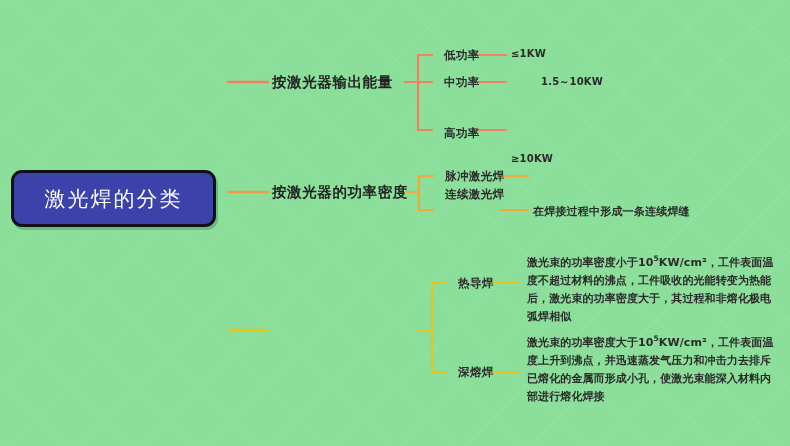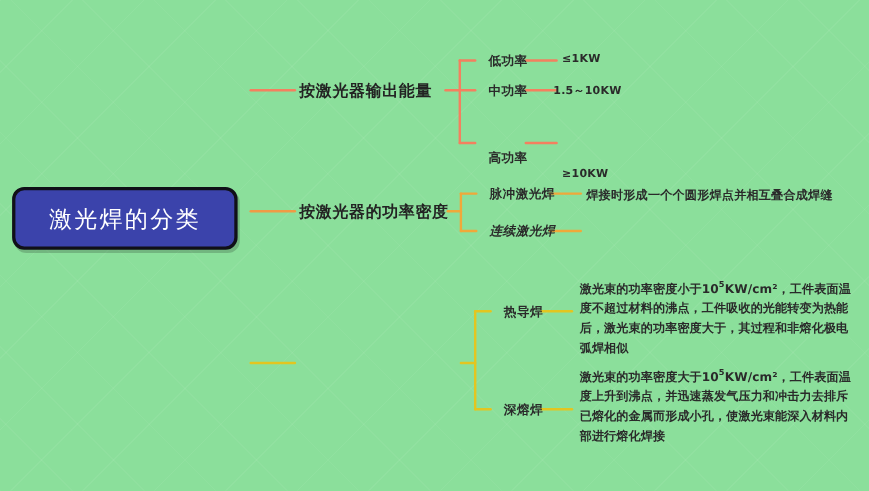--- a/index.html
+++ b/index.html
@@ -170,32 +170,32 @@
   </svg>
 
   <div class="root-node">
     <span class="root-label">激光焊的分类</span>
   </div>
 
   <div class="branch-label" style="left:272px; top:73px;">按激光器输出能量</div>
 
   <div class="leaf-label" style="left:436px; top:48px;">低功率</div>
   <div class="leaf-label" style="left:436px; top:75px;">中功率</div>
-  <div class="leaf-label" style="left:436px; top:136px;">高功率</div>
+  <div class="leaf-label" style="left:436px; top:126px;">高功率</div>
 
   <div class="value-label" style="left:511px; top:48px;">≤1KW</div>
-  <div class="value-label" style="left:503px; top:75px;">1.5～10KW</div>
+  <div class="value-label" style="left:541px; top:75px;">1.5～10KW</div>
   <div class="value-label" style="left:511px; top:123px;margin-top:30px;">≥10KW</div>
 
   <div class="branch-label" style="left:272px; top:183px;">按激光器的功率密度</div>
 
   <div class="leaf-label" style="left:437px; top:169px;">脉冲激光焊</div>
-  <div class="leaf-label" style="left:437px; top:203px;font-style:italic;">连续激光焊</div>
-
-  <div class="note-label" style="left:533px; top:170px;">焊接时形成一个个圆形焊点并相互叠合成焊缝</div>
+  <div class="leaf-label" style="left:437px; top:187px;">连续激光焊</div>
+
+  <div class="note-label" style="left:533px; top:204px;">在焊接过程中形成一条连续焊缝</div>
 
 
   <div class="leaf-label" style="left:450px; top:276px;">热导焊</div>
   <div class="leaf-label" style="left:450px; top:365px;">深熔焊</div>
 
   <div class="para-label" style="left:527px; top:254px;"><span>激光束的功率密度小于10</span><sup>5</sup><span>KW/cm²，工件表面温度不超过材料的沸点，工件吸收的光能转变为热能后，激光束的功率密度大于，其过程和非熔化极电弧焊相似</span></div>
 
   <div class="para-label" style="left:527px; top:334px;"><span>激光束的功率密度大于10</span><sup>5</sup><span>KW/cm²，工件表面温度上升到沸点，并迅速蒸发气压力和冲击力去排斥已熔化的金属而形成小孔，使激光束能深入材料内部进行熔化焊接</span></div>
 
 </div>

